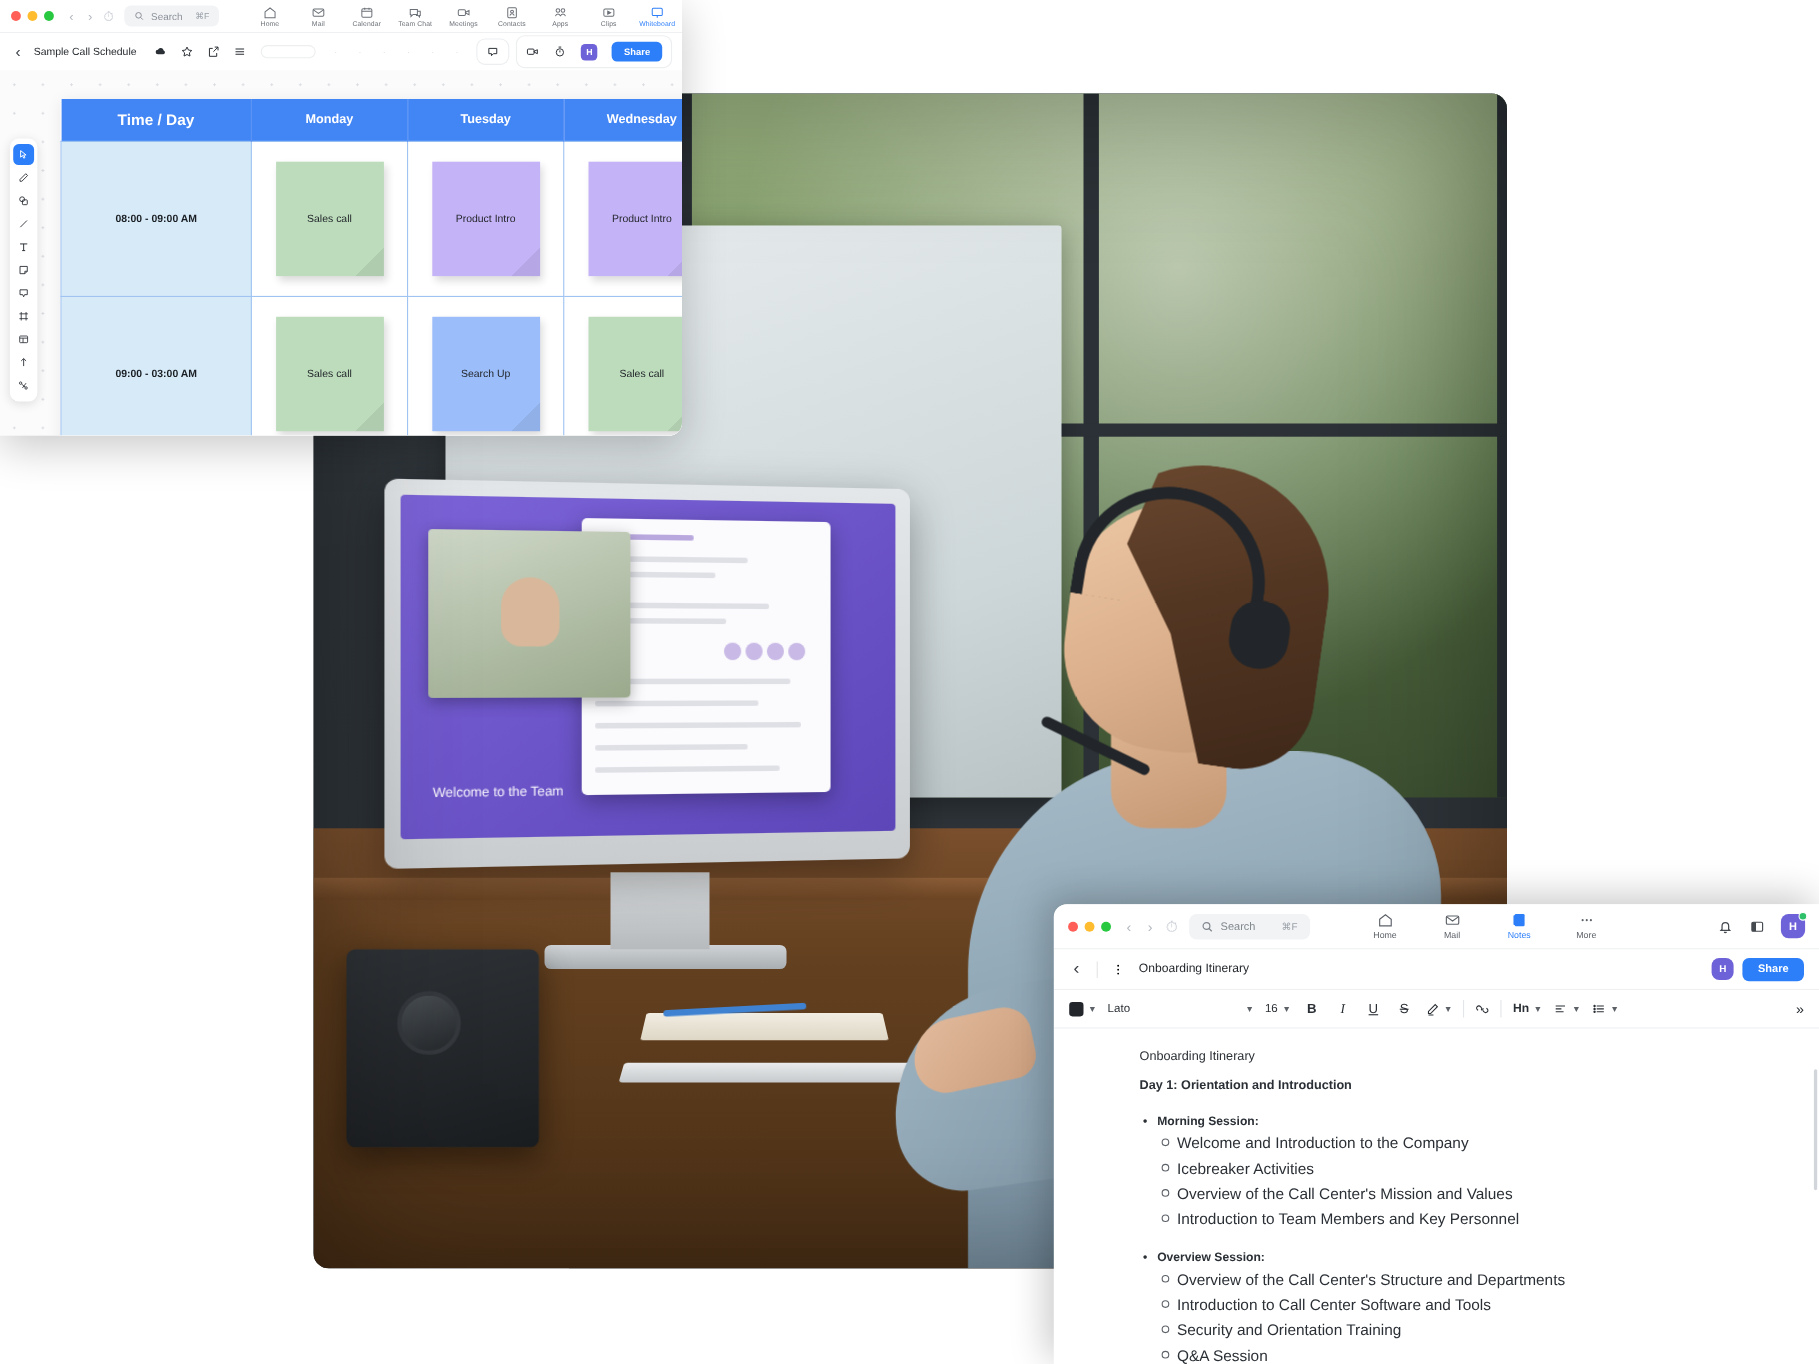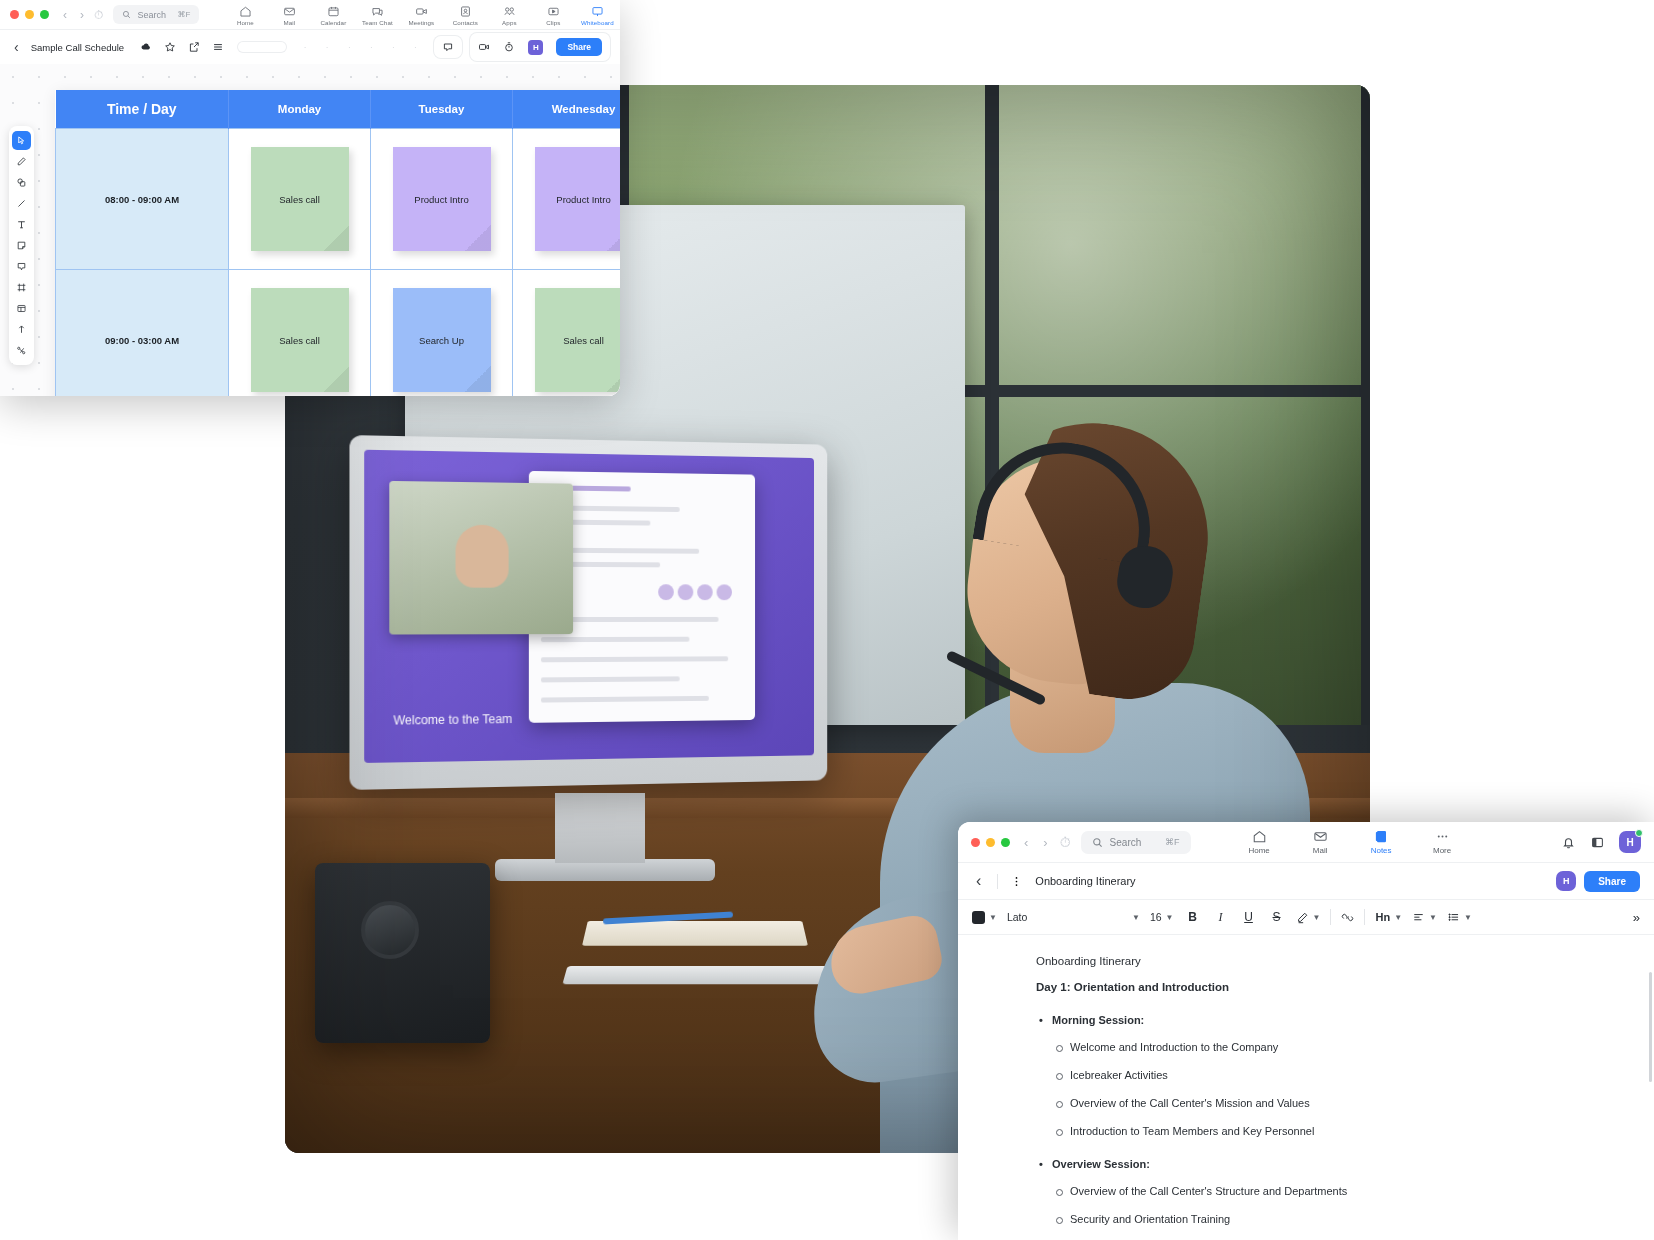--- a/index.html
+++ b/index.html
@@ -329,21 +329,21 @@
   .tb-size { display:flex; align-items:center; gap:4px; font-size:10.5px; }
   .tb-btn { font-size:12px; width:18px; text-align:center; }
   .tb-div { width:1px; height:16px; background:#e3e5e8; }
 
   .nt-body { padding:18px 26px 0 78px; font-size:11px; color:#2b3036; line-height:1.5; }
   .nt-h0 { margin-bottom:9px; font-size:11.5px; }
   .nt-h1 { font-weight:bold; margin-bottom:9px; font-size:11.5px; }
   .nt-ul { list-style:none; }
   .nt-l1 { font-weight:bold; position:relative; padding-left:16px; margin-top:15px; font-size:11px; }
   .nt-l1::before { content:'•'; position:absolute; left:3px; }
-  .nt-l2 { position:relative; padding-left:34px; font-size:11px; line-height:1.65;margin-top:10px; }
+  .nt-l2 { position:relative; padding-left:34px; font-size:14px; line-height:1.65; }
   .nt-l2::before {
     content:''; position:absolute; left:20px; top:7px; width:5px; height:5px;
     border:1px solid #5d6269; border-radius:50%;
   }
   .nt-scrollbar {
     position:absolute; right:2px; top:150px; width:3px; height:110px;
     background:#d2d5d9; border-radius:2px;
   }
 </style>
 </head>
@@ -805,20 +805,21 @@
       <div class="nt-h0">Onboarding Itinerary</div>
       <div class="nt-h1">Day 1: Orientation and Introduction</div>
       <div class="nt-ul">
         <div class="nt-l1">Morning Session:</div>
         <div class="nt-l2">Welcome and Introduction to the Company</div>
         <div class="nt-l2">Icebreaker Activities</div>
         <div class="nt-l2">Overview of the Call Center's Mission and Values</div>
         <div class="nt-l2">Introduction to Team Members and Key Personnel</div>
         <div class="nt-l1">Overview Session:</div>
         <div class="nt-l2">Overview of the Call Center's Structure and Departments</div>
+        <div class="nt-l2">Introduction to Call Center Software and Tools</div>
         <div class="nt-l2">Security and Orientation Training</div>
         <div class="nt-l2">Q&amp;A Session</div>
       </div>
     </div>
     <div class="nt-scrollbar"></div>
   </div>
 
 </div>
 
 </body></html>

